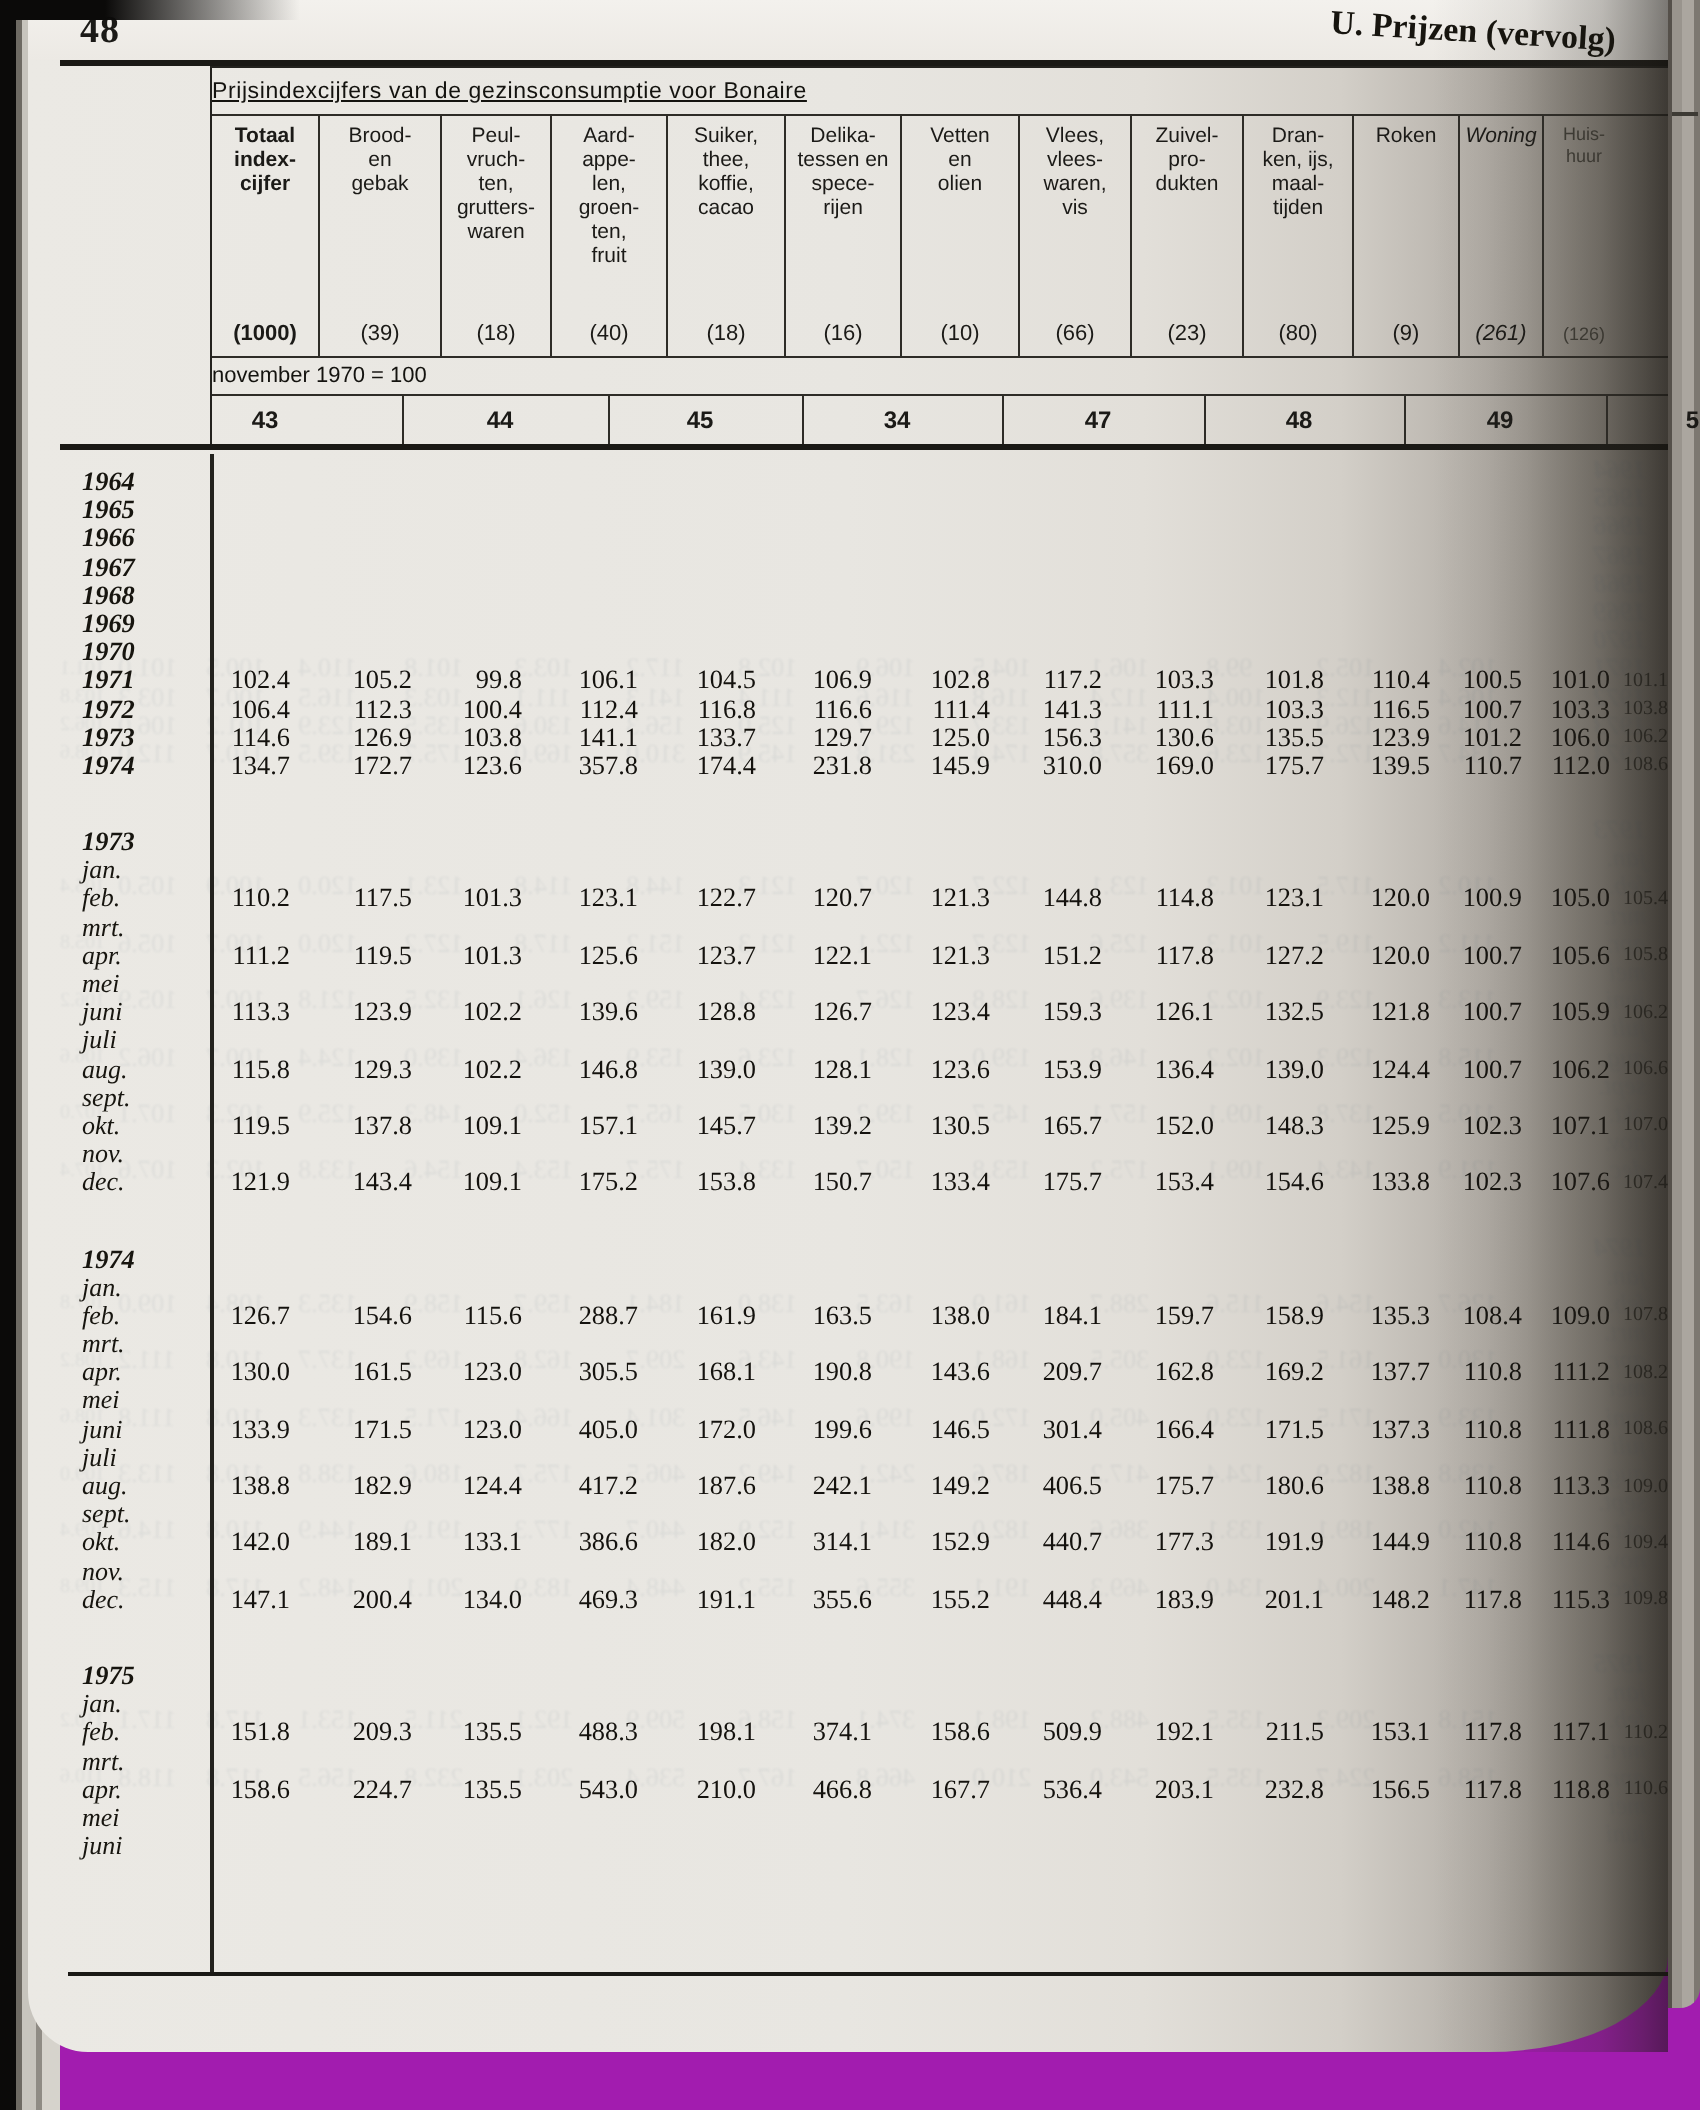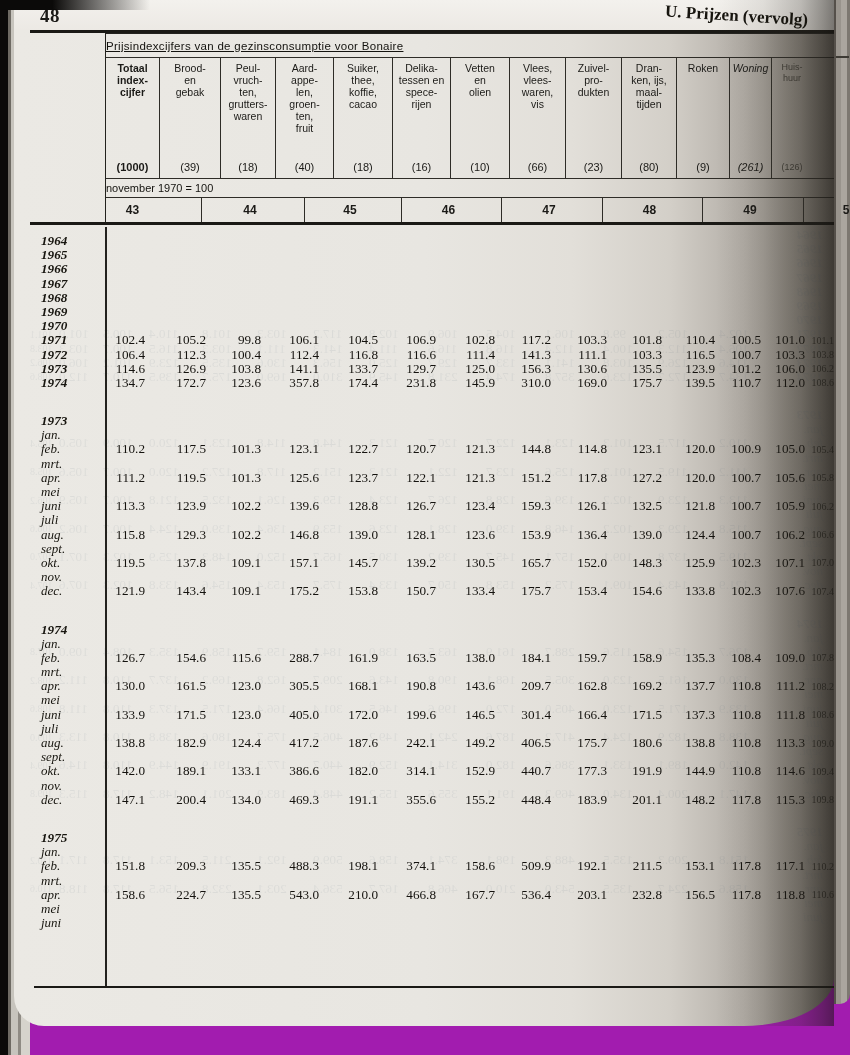--- a/index.html
+++ b/index.html
@@ -221,21 +221,21 @@
               <div class="hline">huur</div>
             </div>
             <div class="hweight emph-shadow">(126)</div>
           </div>
         </div>
       <div class="t-nov">november 1970 = 100</div>
       <div class="t-nums">
           <div class="ncell">43</div>
           <div class="ncell">44</div>
           <div class="ncell">45</div>
-          <div class="ncell">46</div>
+          <div class="ncell">34</div>
           <div class="ncell">47</div>
           <div class="ncell">48</div>
           <div class="ncell">49</div>
           <div class="ncell">50</div>
           <div class="ncell">51</div>
           <div class="ncell">52</div>
           <div class="ncell">53</div>
           <div class="ncell">54</div>
           <div class="ncell">55</div>
           <div class="ncell c-last">56</div>

